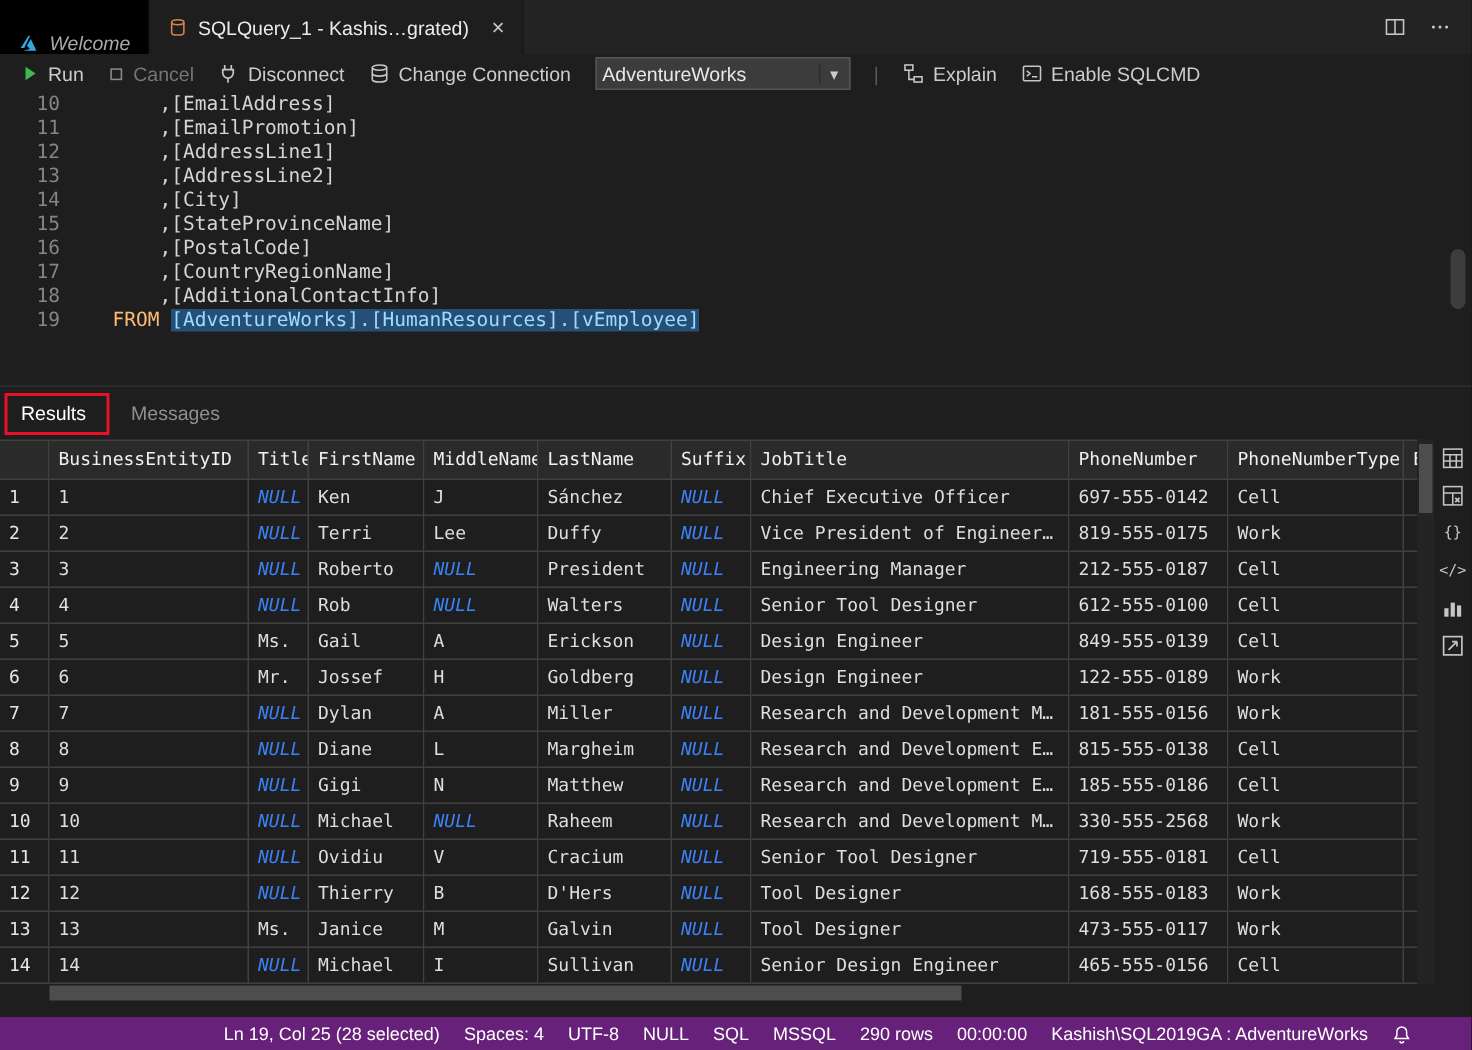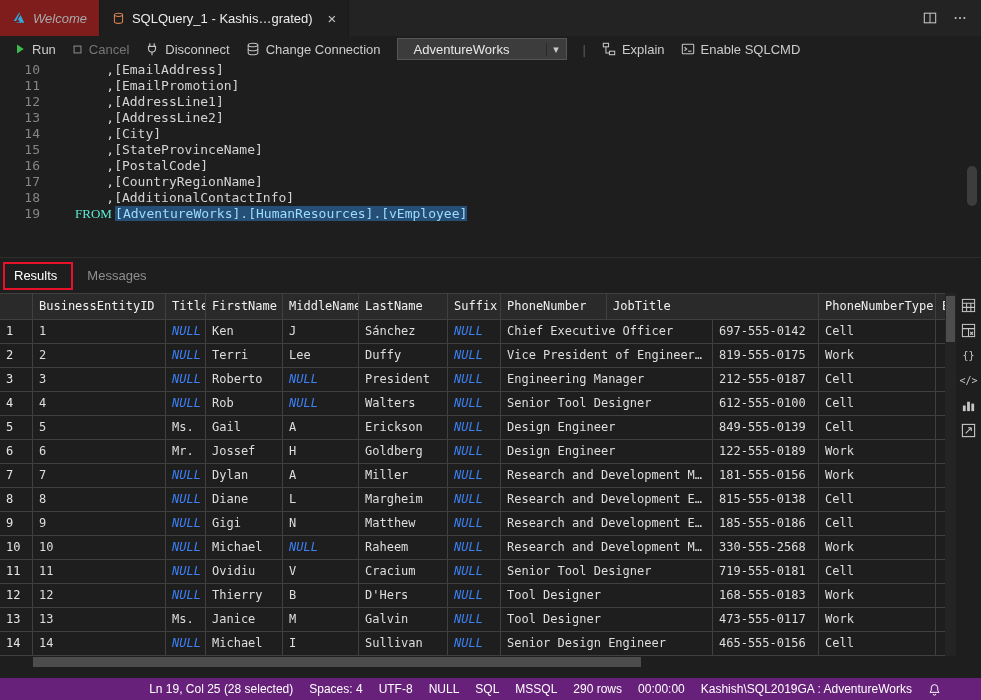--- a/index.html
+++ b/index.html
@@ -3,42 +3,42 @@
 <meta charset="utf-8">
 <style>
   * { margin:0; padding:0; box-sizing:border-box; }
   body { background:#111; }
   .app{position:relative;width:981px;height:700px;background:#1e1e1e;overflow:hidden;
        font-family:"Liberation Sans",sans-serif;}
 
   
   #tabbar{position:absolute;left:0;top:0;width:100%;height:36px;background:#232324;display:flex;align-items:stretch;}
   .tab{display:flex;align-items:center;gap:7px;padding:0 12px;font-size:13px;border-right:1px solid #191919;cursor:pointer;}
-  .tab.inactive{background:#7f1d1d;color:#a9a9a9;}
+  .tab.inactive{background:#000000;color:#a9a9a9;align-items:flex-end;}
   .tab.inactive .tab-label{font-style:italic;}
   .tab.active{background:#1e1e1e;color:#ececec;}
   .tab-close{margin-left:8px;color:#c5c5c5;font-size:15px;line-height:1;}
   #tabbar-right{margin-left:auto;display:flex;align-items:center;gap:16px;padding-right:14px;}
   .icon-btn{display:flex;align-items:center;justify-content:center;}
 
   
   #toolbar{position:absolute;left:0;top:36px;width:100%;height:26px;background:#1e1e1e;display:flex;align-items:center;gap:16px;padding-left:14px;font-size:13px;color:#cccccc;}
   .tbtn{display:flex;align-items:center;gap:6px;cursor:pointer;white-space:nowrap;}
   .tbtn.disabled{color:#767676;}
   .dd{display:flex;align-items:center;height:22px;background:#3c3c3c;border:1px solid #555;width:170px;cursor:pointer;}
-  .dd-val{padding:0 16px;flex:1;font-size:13px;color:#e8e8e8;white-space:nowrap;overflow:hidden;}
+  .dd-val{padding:0 4px;flex:1;font-size:13px;color:#e8e8e8;white-space:nowrap;overflow:hidden;}
   .dd-chev{width:20px;text-align:center;color:#cccccc;border-left:1px solid #2a2a2a;font-size:11px;}
   .tsep{color:#5a5a5a;}
 
   
   #editor{position:absolute;left:0;top:62px;width:100%;height:195px;background:#1e1e1e;overflow:hidden;}
   .eline{display:flex;height:16px;line-height:16px;font-family:"DejaVu Sans Mono",monospace;font-size:13px;}
   .gut{flex:0 0 40px;text-align:right;color:#858585;}
   .code{margin-left:35px;white-space:pre;color:#d4d4d4;}
-  .kw{color:#5eead4;font-family:Liberation Serif, serif;}
+  .kw{color:#fdba74;}
   .sel{background:#264f78;color:#9cdcfe;}
   #editor-scroll-thumb{position:absolute;right:4px;top:104px;width:10px;height:40px;background:#4a4a4a;border-radius:5px;opacity:.7;}
 
   
   #panel-tabs{position:absolute;left:0;top:257px;width:100%;height:36px;display:flex;align-items:center;gap:30px;padding-left:14px;font-size:13px;border-top:1px solid #2e2e2f;background:#1e1e1e;}
   .ptab{cursor:pointer;}
   .ptab.active{color:#ffffff;}
   .ptab.inactive{color:#8f8f8f;}
   #annotation-box{position:absolute;left:3px;top:262px;width:70px;height:28px;border:2px solid #e8112a;z-index:6;pointer-events:none;}
 
@@ -227,22 +227,22 @@
 
   <div id="grid">
     <div id="grid-header-row">
         <div class="gcell ghead c0"></div>
         <div class="gcell ghead c1">BusinessEntityID</div>
         <div class="gcell ghead c2">Title</div>
         <div class="gcell ghead c3">FirstName</div>
         <div class="gcell ghead c4">MiddleName</div>
         <div class="gcell ghead c5">LastName</div>
         <div class="gcell ghead c6">Suffix</div>
+        <div class="gcell ghead c7">JobTitle</div>
         <div class="gcell ghead c8">PhoneNumber</div>
-        <div class="gcell ghead c7">JobTitle</div>
         <div class="gcell ghead c9">PhoneNumberType</div>
         <div class="gcell ghead c10">Em</div>
       </div>
     <div id="grid-body">
         <div class="grow">
           <div class="gcell c0 rownum">1</div>
           <div class="gcell c1">1</div>
           <div class="gcell c2 nul">NULL</div>
           <div class="gcell c3">Ken</div>
           <div class="gcell c4">J</div>

